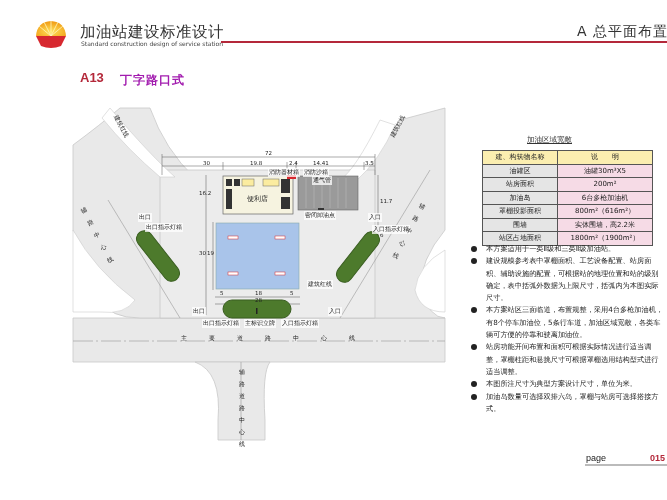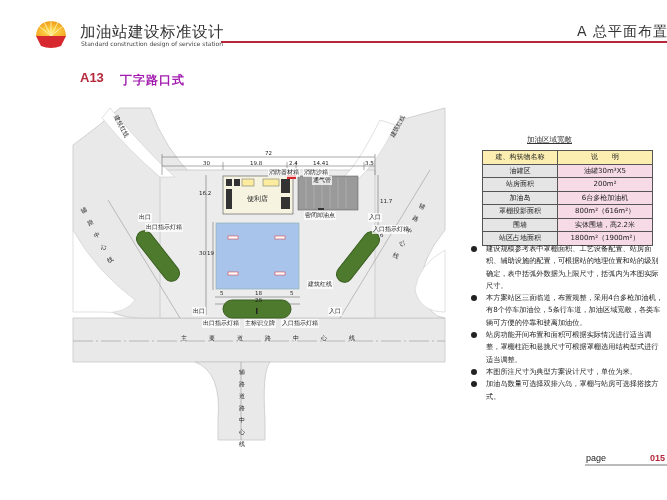--- a/index.html
+++ b/index.html
@@ -206,20 +206,21 @@
       <td class="c2">实体围墙，高2.2米</td>
     </tr>
     <tr>
       <td class="c1">站区占地面积</td>
       <td class="c2">1800m²（1900m²）</td>
     </tr>
   </tbody>
 </table>
 
 <div class="abs notes">
+  <div class="note"><span class="dot"></span><span>本方案适用于一类Ⅱ级和三类Ⅱ级加油站。</span></div>
   <div class="note"><span class="dot"></span><span>建设规模参考表中罩棚面积、工艺设备配置、站房面积、辅助设施的配置，可根据站的地理位置和站的级别确定，表中括弧外数据为上限尺寸，括弧内为本图实际尺寸。</span></div>
   <div class="note"><span class="dot"></span><span>本方案站区三面临道，布置规整，采用4台多枪加油机，有8个停车加油位，5条行车道，加油区域宽敞，各类车辆可方便的停靠和驶离加油位。</span></div>
   <div class="note"><span class="dot"></span><span>站房功能开间布置和面积可根据实际情况进行适当调整，罩棚柱距和悬挑尺寸可根据罩棚选用结构型式进行适当调整。</span></div>
   <div class="note"><span class="dot"></span><span>本图所注尺寸为典型方案设计尺寸，单位为米。</span></div>
   <div class="note"><span class="dot"></span><span>加油岛数量可选择双排六岛，罩棚与站房可选择搭接方式。</span></div>
 </div>
 
 <div class="abs page-label">page</div>
 <div class="abs page-num">015</div>
 <div class="abs page-rule"></div>

